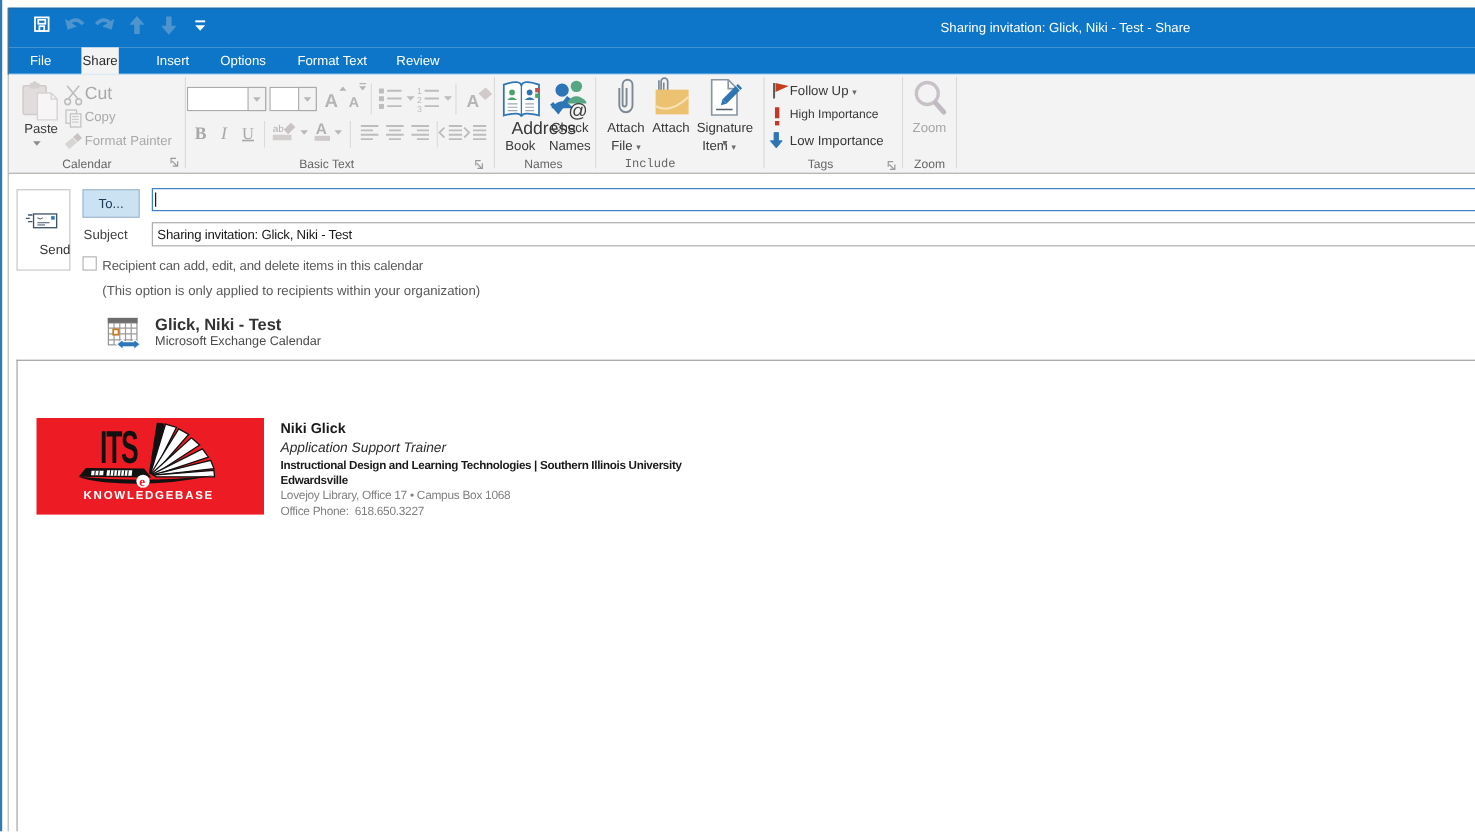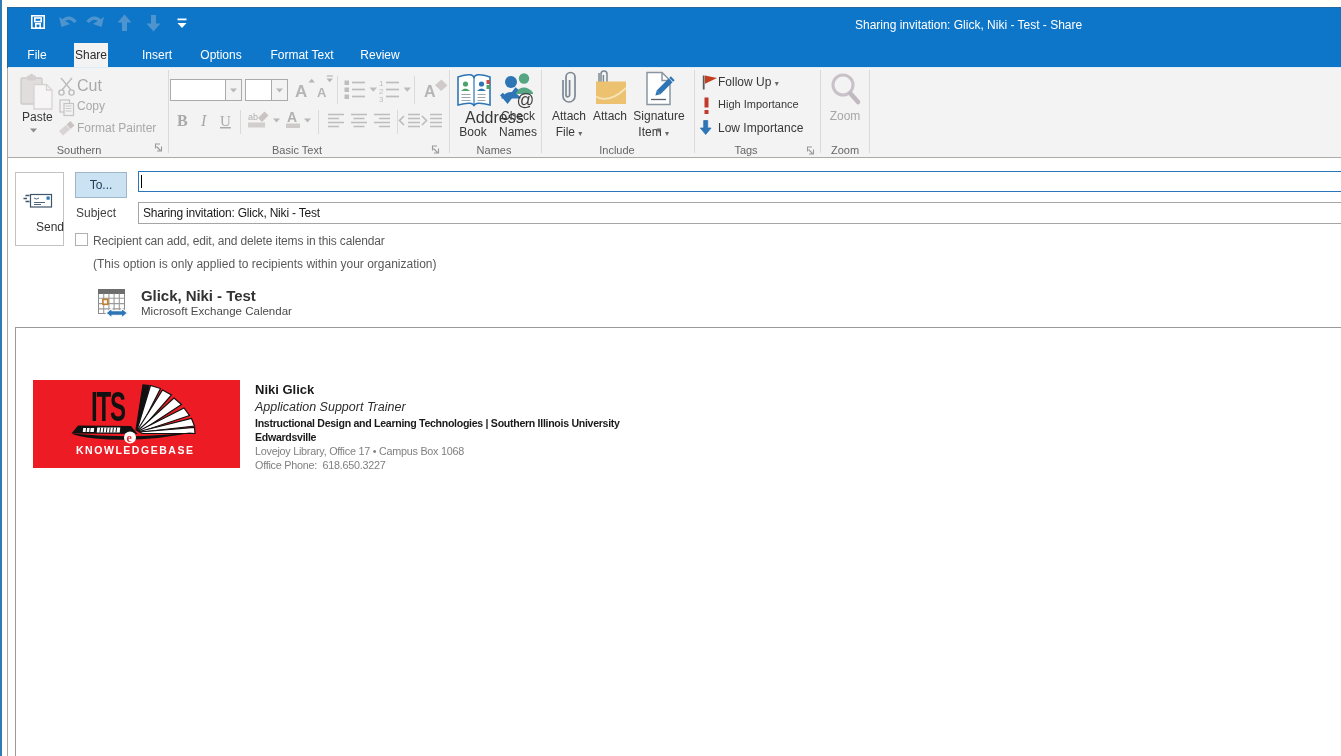--- a/index.html
+++ b/index.html
@@ -89,24 +89,24 @@
 <div class="tab" style="left:352px; width:56px;">Review</div>
 
 <div class="abs" id="ribbon"></div>
 <div class="abs" style="left:8px; top:66.6px; width:1333px; height:1.6px; background:#dcedf8;"></div>
 <div class="gsep" style="left:168px;"></div>
 <div class="gsep" style="left:449px;"></div>
 <div class="gsep" style="left:541px;"></div>
 <div class="gsep" style="left:694px;"></div>
 <div class="gsep" style="left:820px;"></div>
 <div class="gsep" style="left:869px;"></div>
-<div class="glabel" style="left:44px; width:70px;">Southern</div>
+<div class="glabel" style="left:44px; width:70px;">Calendar</div>
 <div class="glabel" style="left:262px; width:70px;">Basic Text</div>
 <div class="glabel" style="left:459px; width:70px;">Names</div>
-<div class="glabel" style="left:582px; width:70px;">Include</div>
+<div class="glabel" style="left:556px; width:70px;font-family:Liberation Mono, monospace;">Include</div>
 <div class="glabel" style="left:711px; width:70px;">Tags</div>
 <div class="glabel" style="left:810px; width:70px;">Zoom</div>
 
 <svg class="abs" style="left:8px; top:68px;" width="170" height="90" viewBox="0 0 170 90">
 
   <g>
     <rect x="13" y="10" width="21" height="26" rx="1.5" fill="#e2dddd" stroke="#d0caca" stroke-width="1.4"></rect>
     <rect x="19" y="7.5" width="9" height="5" rx="1" fill="#d5d0d0"></rect>
     <circle cx="23.5" cy="8" r="2.2" fill="#d5d0d0"></circle>
     <path d="M26 16.5 h 12.5 l 5.5 5.5 V 41 H 26 z" fill="#f7f5f5" stroke="#d8d3d3" stroke-width="1.3"></path>

